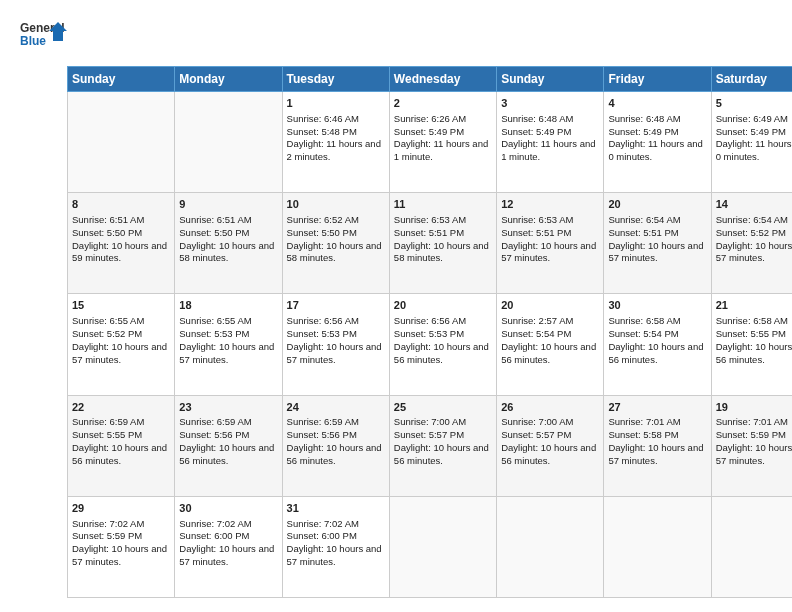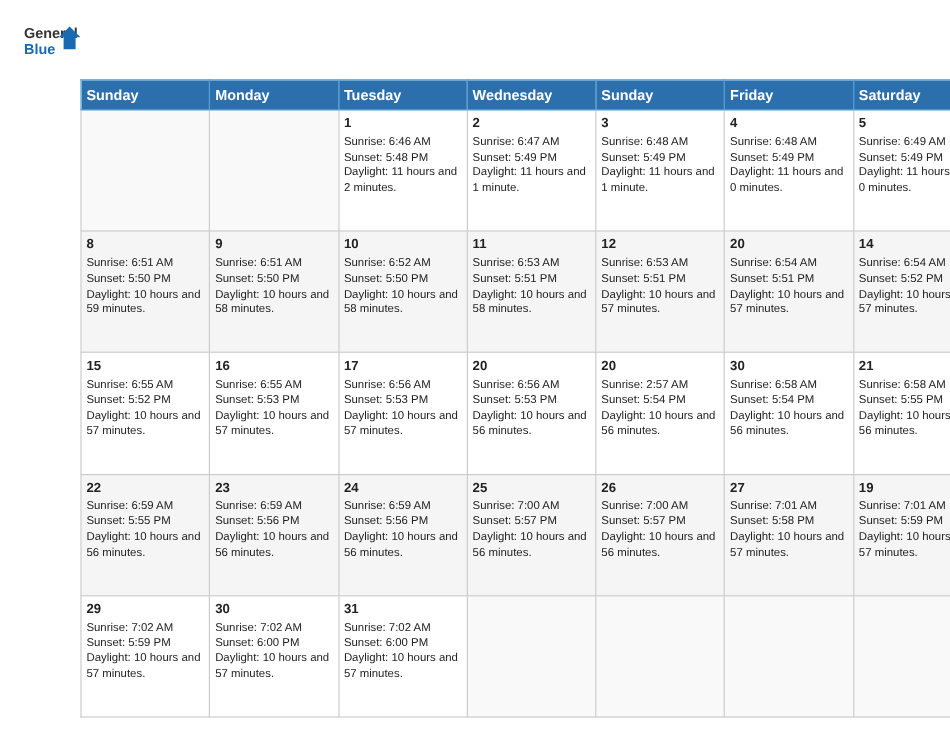--- a/index.html
+++ b/index.html
@@ -108,37 +108,37 @@
           <th>Sunday</th>
           <th>Friday</th>
           <th>Saturday</th>
         </tr>
     </thead>
     <tbody>
     <tr>
           <td class="empty-cell"></td>
           <td class="empty-cell"></td>
           <td><span class="day-num">1</span><span>Sunrise: 6:46 AM</span><br><span>Sunset: 5:48 PM</span><br><span>Daylight: 11 hours and 2 minutes.</span></td>
-          <td><span class="day-num">2</span><span>Sunrise: 6:47 AM</span><br><span>Sunset: 5:49 PM</span><br><span>Daylight: 11 hours and 1 minute.</span></td>
+          <td><span class="day-num">2</span><span>Sunrise: 6:26 AM</span><br><span>Sunset: 5:49 PM</span><br><span>Daylight: 11 hours and 1 minute.</span></td>
           <td><span class="day-num">3</span><span>Sunrise: 6:48 AM</span><br><span>Sunset: 5:49 PM</span><br><span>Daylight: 11 hours and 1 minute.</span></td>
           <td><span class="day-num">4</span><span>Sunrise: 6:48 AM</span><br><span>Sunset: 5:49 PM</span><br><span>Daylight: 11 hours and 0 minutes.</span></td>
           <td><span class="day-num">5</span><span>Sunrise: 6:49 AM</span><br><span>Sunset: 5:49 PM</span><br><span>Daylight: 11 hours and 0 minutes.</span></td>
         </tr>
         <tr>
           <td><span class="day-num">8</span><span>Sunrise: 6:51 AM</span><br><span>Sunset: 5:50 PM</span><br><span>Daylight: 10 hours and 59 minutes.</span></td>
           <td><span class="day-num">9</span><span>Sunrise: 6:51 AM</span><br><span>Sunset: 5:50 PM</span><br><span>Daylight: 10 hours and 58 minutes.</span></td>
           <td><span class="day-num">10</span><span>Sunrise: 6:52 AM</span><br><span>Sunset: 5:50 PM</span><br><span>Daylight: 10 hours and 58 minutes.</span></td>
           <td><span class="day-num">11</span><span>Sunrise: 6:53 AM</span><br><span>Sunset: 5:51 PM</span><br><span>Daylight: 10 hours and 58 minutes.</span></td>
           <td><span class="day-num">12</span><span>Sunrise: 6:53 AM</span><br><span>Sunset: 5:51 PM</span><br><span>Daylight: 10 hours and 57 minutes.</span></td>
           <td><span class="day-num">20</span><span>Sunrise: 6:54 AM</span><br><span>Sunset: 5:51 PM</span><br><span>Daylight: 10 hours and 57 minutes.</span></td>
           <td><span class="day-num">14</span><span>Sunrise: 6:54 AM</span><br><span>Sunset: 5:52 PM</span><br><span>Daylight: 10 hours and 57 minutes.</span></td>
         </tr>
         <tr>
           <td><span class="day-num">15</span><span>Sunrise: 6:55 AM</span><br><span>Sunset: 5:52 PM</span><br><span>Daylight: 10 hours and 57 minutes.</span></td>
-          <td><span class="day-num">16</span><span>Sunrise: 6:55 AM</span><br><span>Sunset: 5:53 PM</span><br><span>Daylight: 10 hours and 57 minutes.</span></td>
+          <td><span class="day-num">18</span><span>Sunrise: 6:55 AM</span><br><span>Sunset: 5:53 PM</span><br><span>Daylight: 10 hours and 57 minutes.</span></td>
           <td><span class="day-num">17</span><span>Sunrise: 6:56 AM</span><br><span>Sunset: 5:53 PM</span><br><span>Daylight: 10 hours and 57 minutes.</span></td>
           <td><span class="day-num">20</span><span>Sunrise: 6:56 AM</span><br><span>Sunset: 5:53 PM</span><br><span>Daylight: 10 hours and 56 minutes.</span></td>
           <td><span class="day-num">20</span><span>Sunrise: 2:57 AM</span><br><span>Sunset: 5:54 PM</span><br><span>Daylight: 10 hours and 56 minutes.</span></td>
           <td><span class="day-num">30</span><span>Sunrise: 6:58 AM</span><br><span>Sunset: 5:54 PM</span><br><span>Daylight: 10 hours and 56 minutes.</span></td>
           <td><span class="day-num">21</span><span>Sunrise: 6:58 AM</span><br><span>Sunset: 5:55 PM</span><br><span>Daylight: 10 hours and 56 minutes.</span></td>
         </tr>
         <tr>
           <td><span class="day-num">22</span><span>Sunrise: 6:59 AM</span><br><span>Sunset: 5:55 PM</span><br><span>Daylight: 10 hours and 56 minutes.</span></td>
           <td><span class="day-num">23</span><span>Sunrise: 6:59 AM</span><br><span>Sunset: 5:56 PM</span><br><span>Daylight: 10 hours and 56 minutes.</span></td>
           <td><span class="day-num">24</span><span>Sunrise: 6:59 AM</span><br><span>Sunset: 5:56 PM</span><br><span>Daylight: 10 hours and 56 minutes.</span></td>

